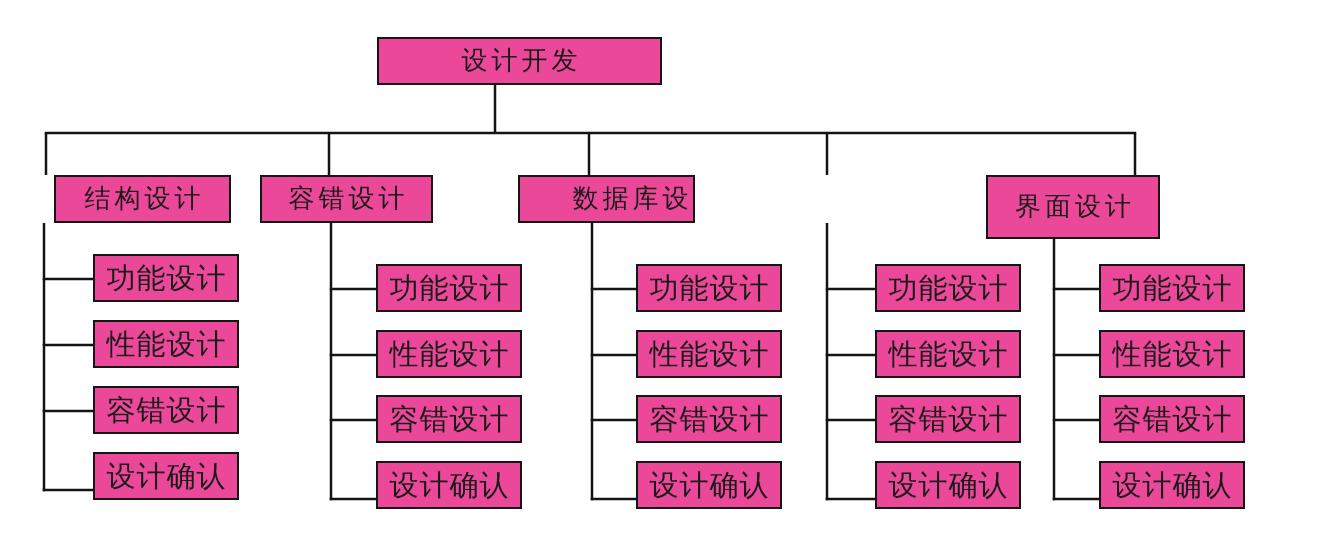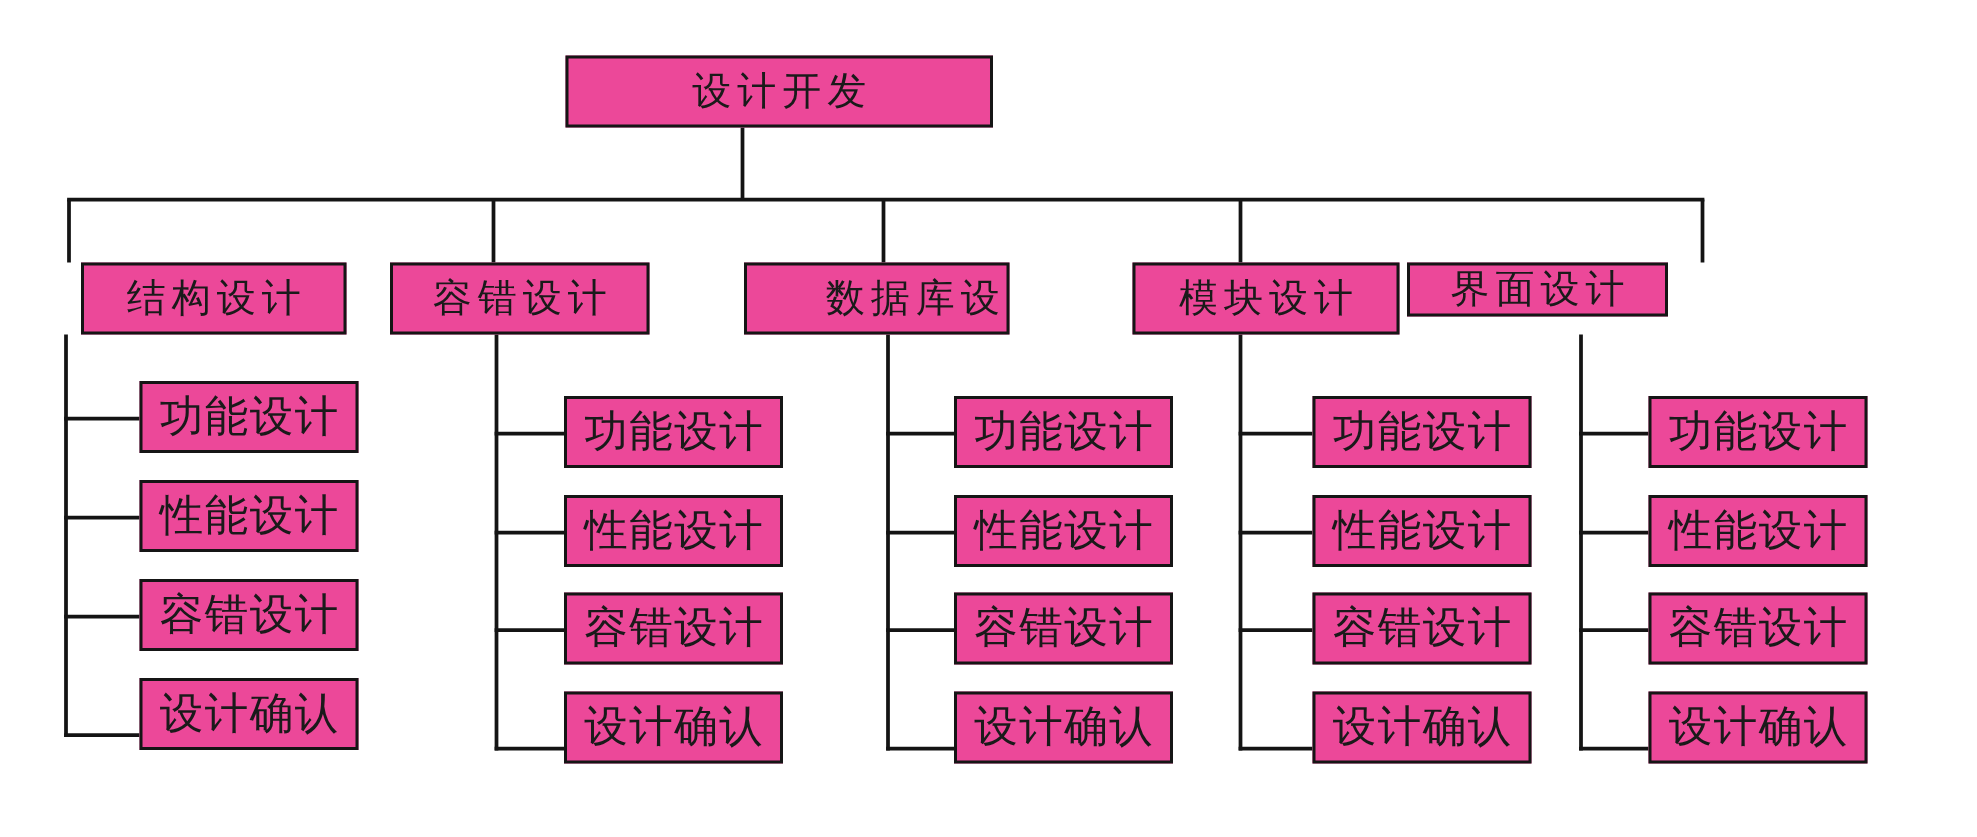--- a/index.html
+++ b/index.html
@@ -85,28 +85,27 @@
 <div class="box branch-box" style="left: 22px; top: 175px; width: 177px; height: 48px; margin-left: 32px;">结构设计</div>
     <div class="box leaf-box" style="left: 93px; top: 254px; width: 146px; height: 48px;">功能设计</div>
     <div class="box leaf-box" style="left: 93px; top: 320px; width: 146px; height: 48px;">性能设计</div>
     <div class="box leaf-box" style="left: 93px; top: 386px; width: 146px; height: 48px;">容错设计</div>
     <div class="box leaf-box" style="left: 93px; top: 452px; width: 146px; height: 48px;">设计确认</div>
     <div class="box branch-box" style="left: 260px; top: 175px; width: 173px; height: 48px;">容错设计</div>
     <div class="box leaf-box" style="left: 376px; top: 264px; width: 146px; height: 48px;">功能设计</div>
     <div class="box leaf-box" style="left: 376px; top: 330px; width: 146px; height: 48px;">性能设计</div>
     <div class="box leaf-box" style="left: 376px; top: 395px; width: 146px; height: 48px;">容错设计</div>
     <div class="box leaf-box" style="left: 376px; top: 461px; width: 146px; height: 48px;">设计确认</div>
-    <div class="box branch-box" style="left: 496px; top: 175px; width: 177px; height: 48px; padding-left: 48px;">数据库设</div>
+    <div class="box branch-box" style="left: 518px; top: 175px; width: 177px; height: 48px; padding-left: 48px;">数据库设</div>
     <div class="box leaf-box" style="left: 636px; top: 264px; width: 146px; height: 48px;">功能设计</div>
     <div class="box leaf-box" style="left: 636px; top: 330px; width: 146px; height: 48px;">性能设计</div>
     <div class="box leaf-box" style="left: 636px; top: 395px; width: 146px; height: 48px;">容错设计</div>
     <div class="box leaf-box" style="left: 636px; top: 461px; width: 146px; height: 48px;">设计确认</div>
-    <div class="box branch-box" style="left: 755px; top: 175px; width: 178px; height: 48px;">模块设计</div>
     <div class="box leaf-box" style="left: 875px; top: 264px; width: 146px; height: 48px;">功能设计</div>
     <div class="box leaf-box" style="left: 875px; top: 330px; width: 146px; height: 48px;">性能设计</div>
     <div class="box leaf-box" style="left: 875px; top: 395px; width: 146px; height: 48px;">容错设计</div>
     <div class="box leaf-box" style="left: 875px; top: 461px; width: 146px; height: 48px;">设计确认</div>
-    <div class="box branch-box" style="left: 938px; top: 175px; width: 174px; height: 36px;">界面设计</div>
+    <div class="box branch-box" style="left: 986px; top: 175px; width: 174px; height: 64px;">界面设计</div>
     <div class="box leaf-box" style="left: 1099px; top: 264px; width: 146px; height: 48px;">功能设计</div>
     <div class="box leaf-box" style="left: 1099px; top: 330px; width: 146px; height: 48px;">性能设计</div>
     <div class="box leaf-box" style="left: 1099px; top: 395px; width: 146px; height: 48px;">容错设计</div>
     <div class="box leaf-box" style="left: 1099px; top: 461px; width: 146px; height: 48px;">设计确认</div>
   </div>
 
 </body></html>

